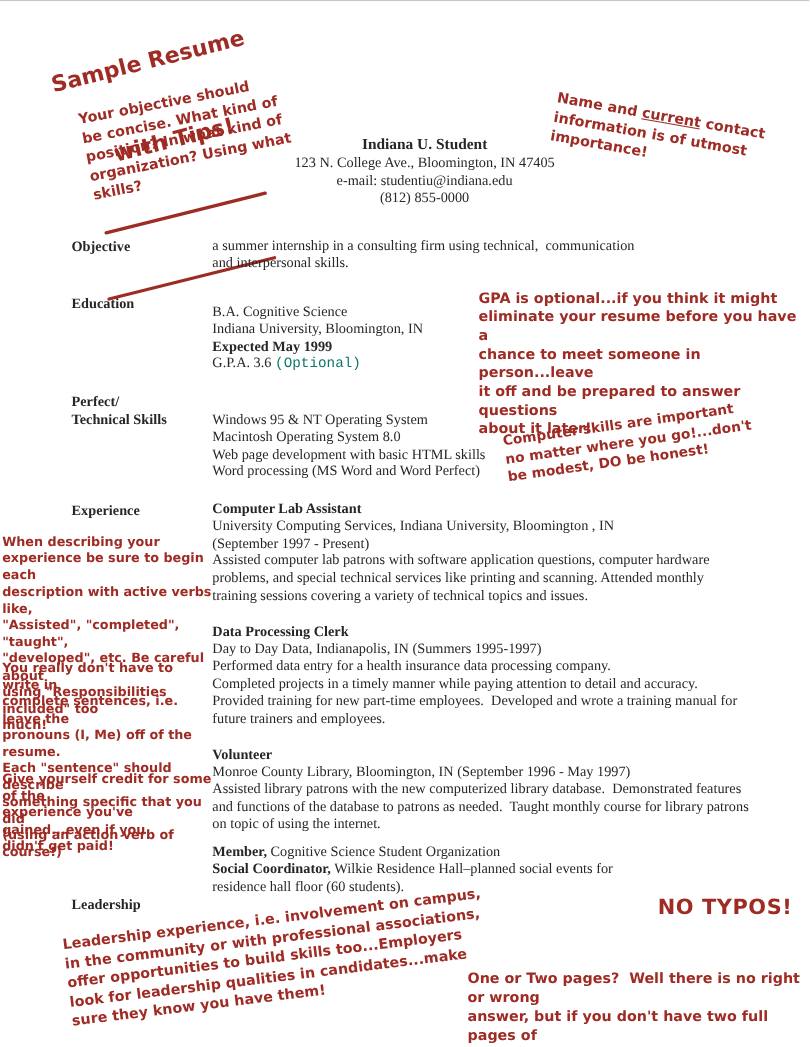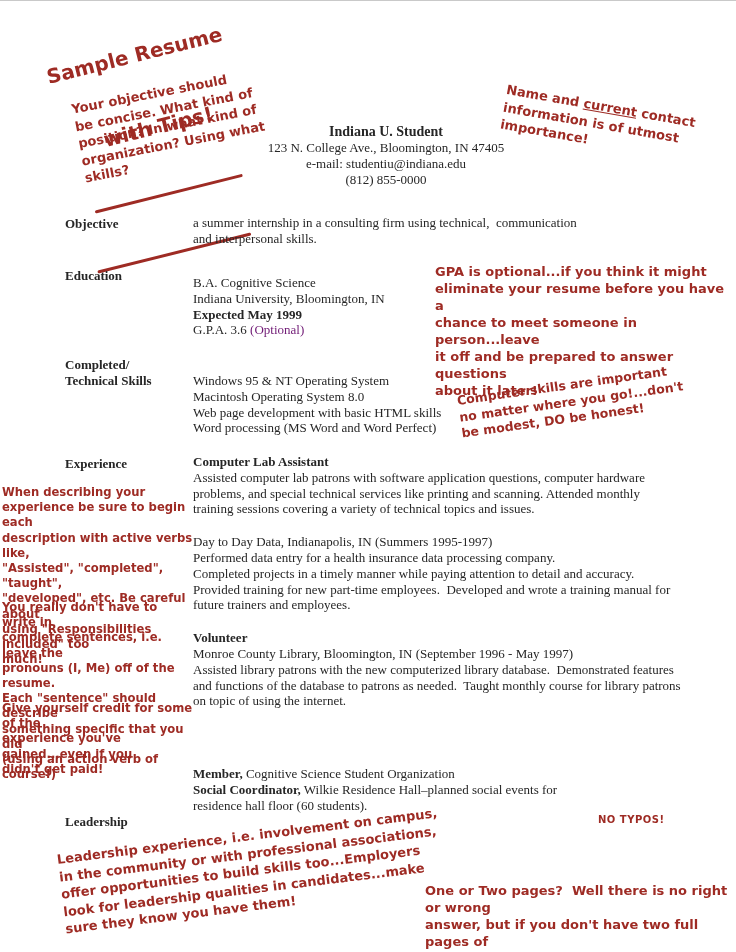--- a/index.html
+++ b/index.html
@@ -12,21 +12,21 @@
     overflow:hidden;
     border-top:1px solid #c9c9c9;
   }
   .prewrap{white-space:pre-wrap;}
   
   .hdr{position:absolute;left:0;top:123px;width:100%;text-align:center;font-size:13px;line-height:16px;padding-left:18px;}
   .hdr .name{font-weight:bold;font-size:14px;}
   .row-label{position:absolute;left:65px;width:125px;font-weight:bold;font-size:13px;line-height:15.5px;}
   .row-content{position:absolute;left:193px;width:525px;font-size:13px;line-height:15.8px;}
   .bold{font-weight:bold;}
-  .red{color:#701a75;}
+  .red{color:#0f766e;font-family:Liberation Mono, monospace;}
   .job{margin-bottom:17px;}
   .job-title{font-weight:bold;}
   
   .hw{
     position:absolute;
     color:#9e2b24;
     font-family:"DejaVu Sans", sans-serif;
     font-weight:bold;
     white-space:pre-wrap;
   }
@@ -37,21 +37,21 @@
   .tip-title .ul2{width:158px;margin-left:2px;}
   .tip-objective{left:70px;top:100px;transform:rotate(-11deg);transform-origin:left top;font-size:13px;line-height:17.5px;}
   .tip-contact{left:508px;top:80px;transform:rotate(10deg);transform-origin:left top;font-size:13px;line-height:17.5px;}
   .tip-contact .u{text-decoration:underline;}
   .tip-gpa{left:435px;top:262px;font-size:13px;line-height:17px;}
   .tip-computer{left:456px;top:392px;transform:rotate(-8deg);transform-origin:left top;font-size:12.5px;line-height:16.5px;}
   .tip-note{left:2px;width:192px;font-size:11.6px;line-height:15.2px;}
   .tip-note1{top:484px;}
   .tip-note2{top:599px;}
   .tip-note3{top:700px;}
-  .tip-notypos{left:598px;top:813px;font-size:10px;letter-spacing:0.5px;}
+  .tip-notypos{left:598px;top:813px;font-size:19px;letter-spacing:0.5px;}
   .tip-leadership{left:56px;top:850px;transform:rotate(-7deg);transform-origin:left top;font-size:13px;line-height:17.5px;}
   .tip-pages{left:425px;top:881px;font-size:13px;line-height:17px;}
 </style>
 </head>
 <body>
 
 <div class="page">
 
   <div class="hw tip-title">
     <div>Sample Resume</div>
@@ -89,43 +89,46 @@
     <div><span>G.P.A.  3.6 </span><span class="red">(Optional)</span></div>
   </div>
 
   <div class="hw tip-gpa">GPA is optional...if you think it might
 eliminate your resume before you have a
 chance to meet someone in person...leave
 it off and be prepared to answer questions
 about it later!</div>
 
   <div class="row-label" style="top:356px;">
-    <div>Completed/</div>
+    <div>Perfect/</div>
     <div>Technical Skills</div>
   </div>
   <div class="row-content" style="top:372px;">
     <div>Windows 95 &amp; NT Operating System</div>
     <div>Macintosh Operating System 8.0</div>
     <div>Web page development with basic HTML skills</div>
     <div>Word processing (MS Word and Word Perfect)</div>
   </div>
 
   <div class="hw tip-computer">Computer skills are important
 no matter where you go!...don't
 be modest, DO be honest!</div>
 
   <div class="row-label" style="top:455px;">Experience</div>
   <div class="row-content" style="top:453px;">
     <div class="job">
       <div class="job-title">Computer Lab Assistant</div>
+      <div class="prewrap">University Computing Services, Indiana University, Bloomington , IN
+(September 1997 - Present)</div>
       <div class="prewrap">Assisted computer lab patrons with software application questions, computer hardware
 problems, and special technical services like printing and scanning. Attended monthly
 training sessions covering a variety of technical topics and issues.</div>
     </div>
     <div class="job">
+      <div class="job-title">Data Processing Clerk</div>
       <div class="prewrap">Day to Day Data, Indianapolis, IN (Summers 1995-1997)</div>
       <div class="prewrap">Performed data entry for a health insurance data processing company.
 Completed projects in a timely manner while paying attention to detail and accuracy.
 Provided training for new part-time employees.  Developed and wrote a training manual for
 future trainers and employees.</div>
     </div>
     <div class="job">
       <div class="job-title">Volunteer</div>
       <div class="prewrap">Monroe County Library, Bloomington, IN (September 1996 - May 1997)</div>
       <div class="prewrap">Assisted library patrons with the new computerized library database.  Demonstrated features

